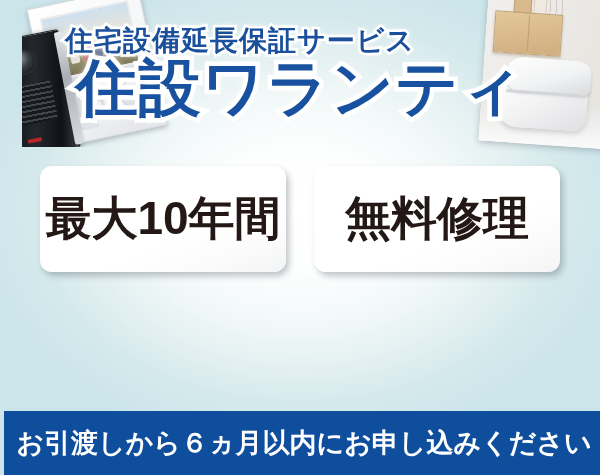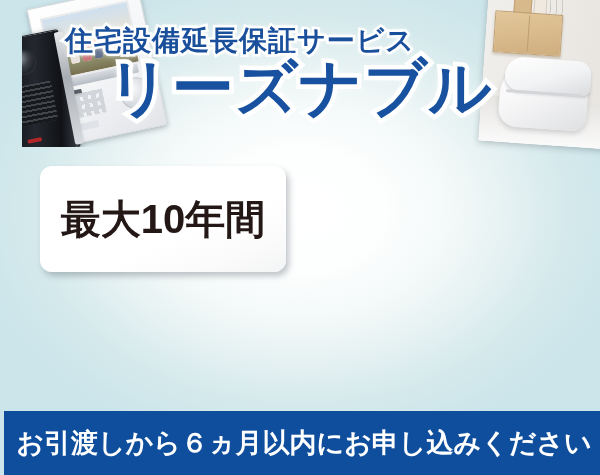--- a/index.html
+++ b/index.html
@@ -223,21 +223,21 @@
   }
   .card {
     background: linear-gradient(158deg,#ffffff 0%,#ffffff 62%,#fbfbfb 82%,#f3f4f5 100%);
     border-radius: 12px;
     box-shadow: 3px 4px 6px rgba(70,80,90,.33);
     display: flex;
     align-items: center;
     justify-content: center;
   }
   .card-label {
-    font-size: 40px;
+    font-size: 46px;
     font-weight: bold;
     color: #231815;
     letter-spacing: 0px;
     white-space: nowrap;
   }
 
   
   #cta-bar {
     position: absolute;
     left: 4px; bottom: 0;
@@ -294,26 +294,29 @@
     <div class="shelfbox"></div>
     <div class="shelfbox2"></div>
     <div class="cabinet"></div>
     <div class="bowl"></div>
     <div class="lid"></div>
     <div class="seam"></div>
   </div>
 
   <div class="head-text">
     <div class="subtitle">住宅設備延長保証サービス</div>
-    <div class="maintitle">リーズナブル</div>
+    <div class="maintitle">住設ワランティ</div>
   </div>
 
   <div id="cards">
     <div class="card">
       <span class="card-label">最大10年間</span>
     </div>
+    <div class="card">
+      <span class="card-label">無料修理</span>
+    </div>
   </div>
 
   <div id="cta-bar">
     <span class="cta-text">お引渡しから６ヵ月以内にお申し込みください</span>
   </div>
 
 </div>
 
 </body></html>

